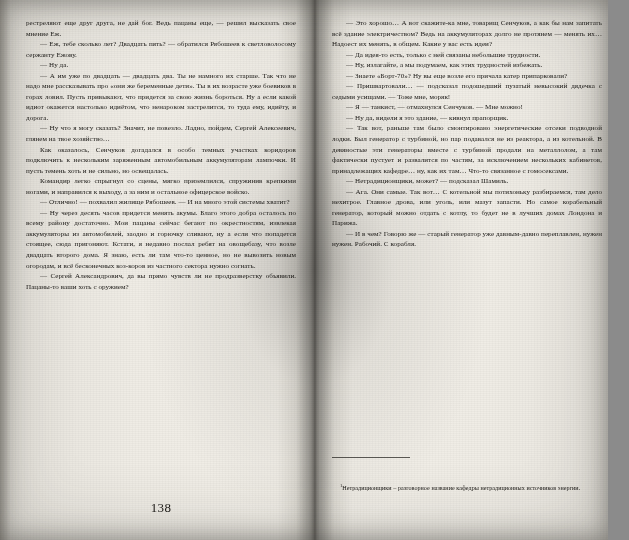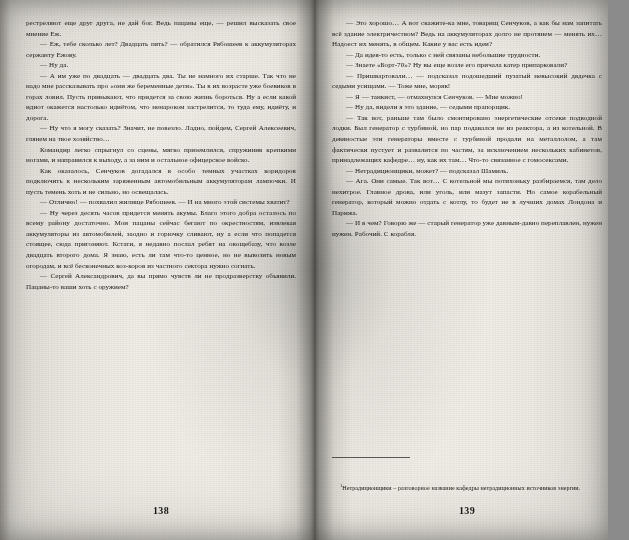--- a/index.html
+++ b/index.html
@@ -92,24 +92,23 @@
   }
   .footnote sup {
     font-size: 4.6px;
     vertical-align: 3px;
   }
   .folio {
     position: absolute;
     bottom: 6px;
     width: 270px;
     text-align: center;
-    font-size: 10px;
+    font-size: 13px;
     letter-spacing: 0.4px;
     color: #1b1916;
-    font-weight: bold;
   }
   .grain {
     position: absolute;
     inset: 0;
     pointer-events: none;
     opacity: 0.13;
     background-image:
       repeating-linear-gradient(0deg, rgba(0,0,0,0.35) 0px, rgba(0,0,0,0) 1px, rgba(0,0,0,0) 2px),
       repeating-linear-gradient(90deg, rgba(0,0,0,0.25) 0px, rgba(0,0,0,0) 1px, rgba(0,0,0,0) 3px);
   }
@@ -125,52 +124,52 @@
 </style>
 </head>
 <body>
 
 <div class="scan">
   <div class="paper"></div>
 
   <div class="page left">
     <div class="col">
       <p class="noindent">рестреляют еще друг друга, не дай бог. Ведь пацаны еще, — решил высказать свое мнение Еж.</p>
-      <p class="dash">— Еж, тебе сколько лет? Двадцать пять? — обратился Рябошеев к аккумуляторах сержанту Ежову.</p>
+      <p class="dash">— Еж, тебе сколько лет? Двадцать пять? — обратился Рябошеев к светловолосому сержанту Ежову.</p>
       <p class="dash">— Ну да.</p>
       <p class="dash">— А им уже по двадцать — двадцать два. Ты не намного их старше. Так что не надо мне рассказывать про «они же беременные дети». Ты в их возрасте уже боевиков в горах ловил. Пусть привыкают, что придется за свою жизнь бороться. Ну а если какой идиот окажется настолько идиётом, что ненароком застрелится, то туда ему, идиёту, и дорога.</p>
       <p class="dash">— Ну что я могу сказать? Значит, не повезло. Ладно, пойдем, Сергей Алексеевич, глянем на твое хозяйство…</p>
+      <p>Как оказалось, Сенчуков догадался в особо темных участках коридоров подключить к нескольким заряженным автомобильным аккумуляторам лампочки. И пусть темень хоть и не сильно, но освещалась.</p>
       <p>Командир легко спрыгнул со сцены, мягко приземлился, спружинив крепкими ногами, и направился к выходу, а за ним и остальное офицерское войско.</p>
-      <p>Как оказалось, Сенчуков догадался в особо темных участках коридоров подключить к нескольким заряженным автомобильным аккумуляторам лампочки. И пусть темень хоть и не сильно, но освещалась.</p>
       <p class="dash">— Отлично! — похвалил жилище Рябошеев. — И на много этой системы хватит?</p>
       <p class="dash">— Ну через десять часов придется менять акумы. Благо этого добра осталось по всему району достаточно. Мои пацаны сейчас бегают по окрестностям, извлекая аккумуляторы из автомобилей, заодно и горючку сливают, ну а если что попадется стоящее, сюда пригоняют. Кстати, я недавно послал ребят на овощебазу, что возле двадцать второго дома. Я знаю, есть ли там что-то ценное, но не вывозить новым огородам, и всё бесконечных коз-коров из частного сектора нужно согнать.</p>
       <p class="dash">— Сергей Александрович, да вы прямо чувств ли не продразверстку объявили. Пацаны-то ваши хоть с оружием?</p>
       <p class="dash"></p>
     </div>
     <div class="folio">138</div>
   </div>
 
   <div class="page right">
     <div class="col">
       <p class="dash">— Это хорошо… А вот скажите-ка мне, товарищ Сенчуков, а как бы нам запитать всё здание электричеством? Ведь на аккумуляторах долго не протянем — менять их… Надоест их менять, в общем. Какие у вас есть идеи?</p>
       <p class="dash">— Да идея-то есть, только с ней связаны небольшие трудности.</p>
+      <p class="dash">— Ну, излагайте, а мы подумаем, как этих трудностей избежать.</p>
       <p class="dash">— Знаете «Борт-70»? Ну вы еще возле его причала катер припарковали?</p>
       <p class="dash">— Пришвартовали… — подсказал подошедший пузатый невысокий дядечка с седыми усищами. — Тоже мне, моряк!</p>
       <p class="dash">— Я — танкист, — отмахнулся Сенчуков. — Мне можно!</p>
-      <p class="dash">— Ну да, видели я это здание, — седыми прапорщик.</p>
+      <p class="dash">— Ну да, видели я это здание, — кивнул прапорщик.</p>
       <p class="dash">— Так вот, раньше там было смонтировано энергетические отсеки подводной лодки. Был генератор с турбиной, но пар подавался не из реактора, а из котельной. В девяностые эти генераторы вместе с турбиной продали на металлолом, а там фактически пустует и развалится по частям, за исключением нескольких кабинетов, принадлежащих кафедре… ну, как их там… Что-то связанное с гомосексами.</p>
       <p class="dash">— Нетрадиционщики, может? — подсказал Шамиль.</p>
       <p class="dash">— Ага. Они самые. Так вот… С котельной мы потихоньку разбираемся, там дело нехитрое. Главное дрова, или уголь, или мазут запасти. Но самое корабельный генератор, который можно отдать с котлу, то будет не в лучших домах Лондона и Парижа.</p>
       <p class="dash">— И в чем? Говорю же — старый генератор уже давным-давно переплавлен, нужен нужен. Рабочий. С корабля.</p>
     </div>
 
     <div class="footnote-rule"></div>
     <div class="footnote">
       <p><sup>1</sup><span>Нетрадиционщики – разговорное название кафедры нетрадиционных источников энергии.</span></p>
     </div>
 
-    <div class="folio">139</div>
   </div>
 
   <div class="gutter-shadow"></div>
   <div class="grain"></div>
   <div class="vignette"></div>
 </div>
 
 </body></html>

